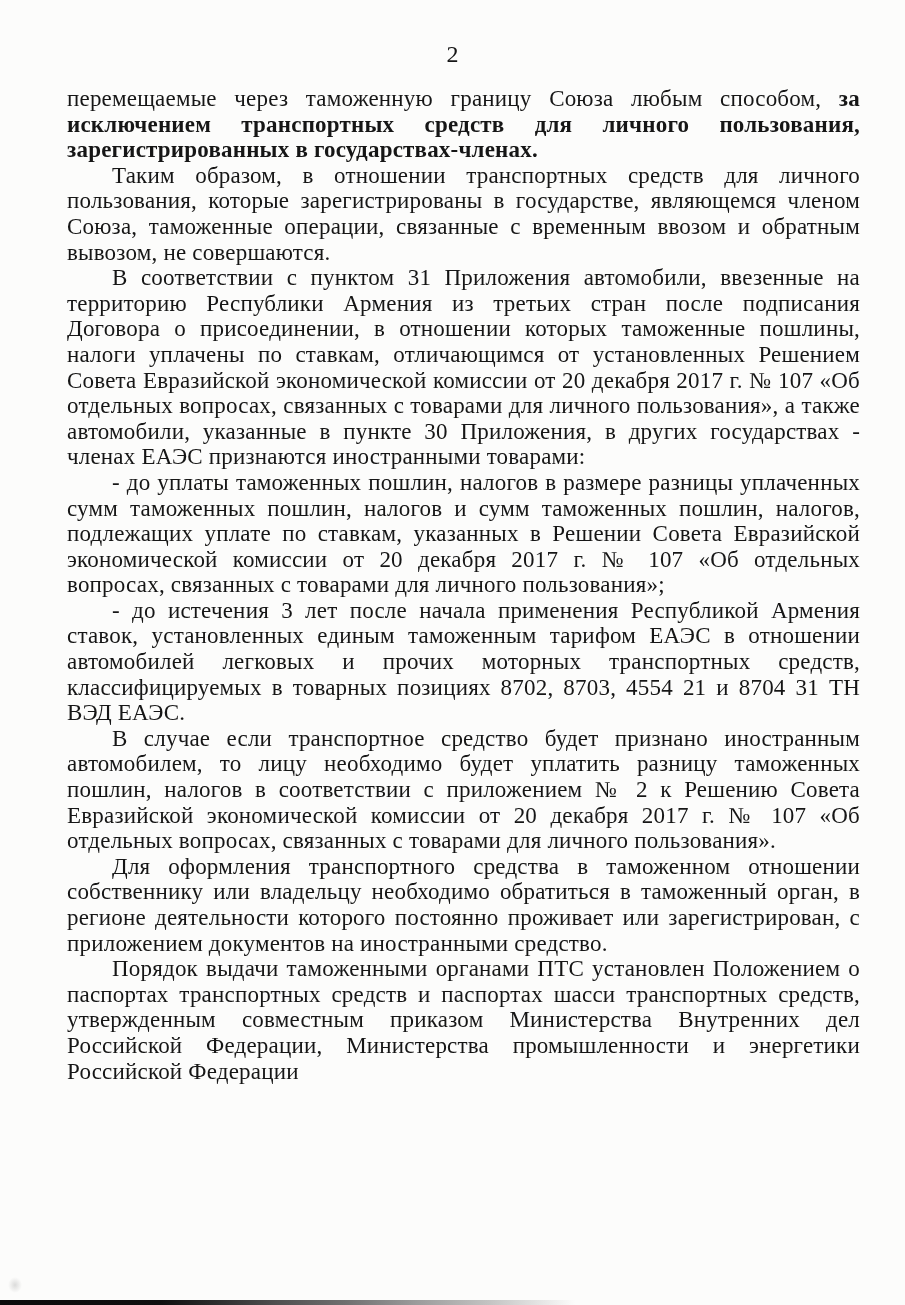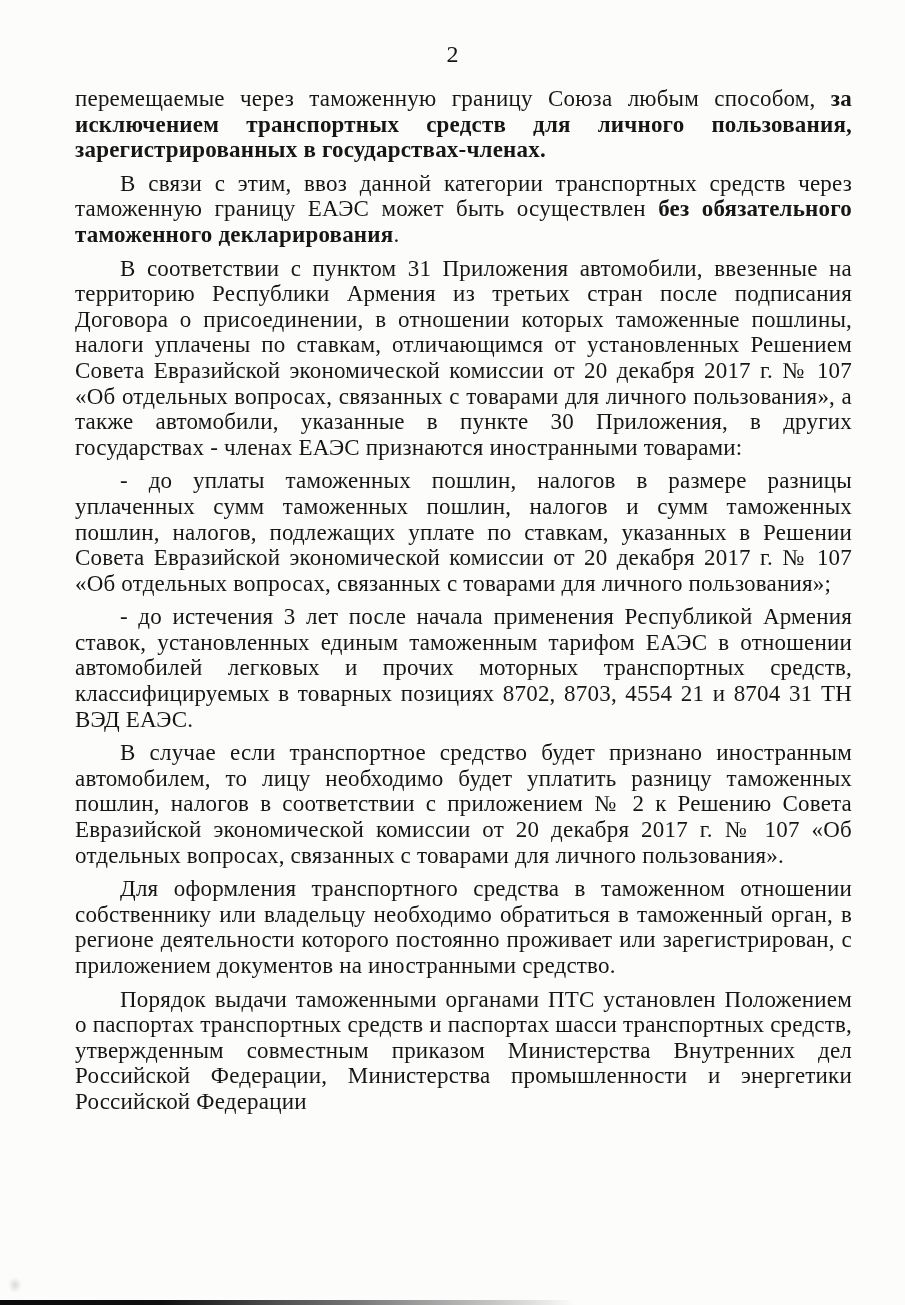--- a/index.html
+++ b/index.html
@@ -27,21 +27,21 @@
     line-height: 28px;
   }
   .doc-body {
     margin: 18px 45px 0 67px;
     font-size: 23px;
     line-height: 25.6px;
     text-align: justify;
     letter-spacing: 0.2px;
   }
   .para {
-    margin: 8px;
+    margin: 0;
     padding: 0;
   }
   .para.indent {
     text-indent: 45px;
   }
   .bold {
     font-weight: 700;
   }
   
   .scan-bar {
@@ -65,21 +65,21 @@
   }
 </style>
 </head>
 <body>
 
 <div class="page">
   <div class="page-number">2</div>
 
   <div class="doc-body">
       <p class="para"><span class="">перемещаемые через таможенную границу Союза любым способом, </span><span class="bold">за исключением транспортных средств для личного пользования, зарегистрированных в государствах-членах.</span></p>
-      <p class="para indent"><span class="">В связи с этим, ввоз данной категории транспортных средств через таможенную границу ЕАЭС может быть осуществлен </span><span class="bold">без обязательного таможенного декларирования</span><span class="">.</span></p>
+      <p class="para indent"><span class="">Таким образом, в отношении транспортных средств для личного пользования, которые зарегистрированы в государстве, являющемся членом Союза, таможенные операции, связанные с временным ввозом и обратным вывозом, не совершаются.</span></p>
       <p class="para indent"><span class="">В соответствии с пунктом 31 Приложения автомобили, ввезенные на территорию Республики Армения из третьих стран после подписания Договора о присоединении, в отношении которых таможенные пошлины, налоги уплачены по ставкам, отличающимся от установленных Решением Совета Евразийской экономической комиссии от 20 декабря 2017 г. № 107 «Об отдельных вопросах, связанных с товарами для личного пользования», а также автомобили, указанные в пункте 30 Приложения, в других государствах - членах ЕАЭС признаются иностранными товарами:</span></p>
       <p class="para indent"><span class="">- до уплаты таможенных пошлин, налогов в размере разницы уплаченных сумм таможенных пошлин, налогов и сумм таможенных пошлин, налогов, подлежащих уплате по ставкам, указанных в Решении Совета Евразийской экономической комиссии от 20 декабря 2017 г. № 107 «Об отдельных вопросах, связанных с товарами для личного пользования»;</span></p>
       <p class="para indent"><span class="">- до истечения 3 лет после начала применения Республикой Армения ставок, установленных единым таможенным тарифом ЕАЭС в отношении автомобилей легковых и прочих моторных транспортных средств, классифицируемых в товарных позициях 8702, 8703, 4554 21 и 8704 31 ТН ВЭД ЕАЭС.</span></p>
       <p class="para indent"><span class="">В случае если транспортное средство будет признано иностранным автомобилем, то лицу необходимо будет уплатить разницу таможенных пошлин, налогов в соответствии с приложением № 2 к Решению Совета Евразийской экономической комиссии от 20 декабря 2017 г. № 107 «Об отдельных вопросах, связанных с товарами для личного пользования».</span></p>
       <p class="para indent"><span class="">Для оформления транспортного средства в таможенном отношении собственнику или владельцу необходимо обратиться в таможенный орган, в регионе деятельности которого постоянно проживает или зарегистрирован, с приложением документов на иностранными средство.</span></p>
       <p class="para indent"><span class="">Порядок выдачи таможенными органами ПТС установлен Положением о паспортах транспортных средств и паспортах шасси транспортных средств, утвержденным совместным приказом Министерства Внутренних дел Российской Федерации, Министерства промышленности и энергетики Российской Федерации</span></p>
     </div>
 
   <div class="scan-smudge"></div>
   <div class="scan-bar"></div>

